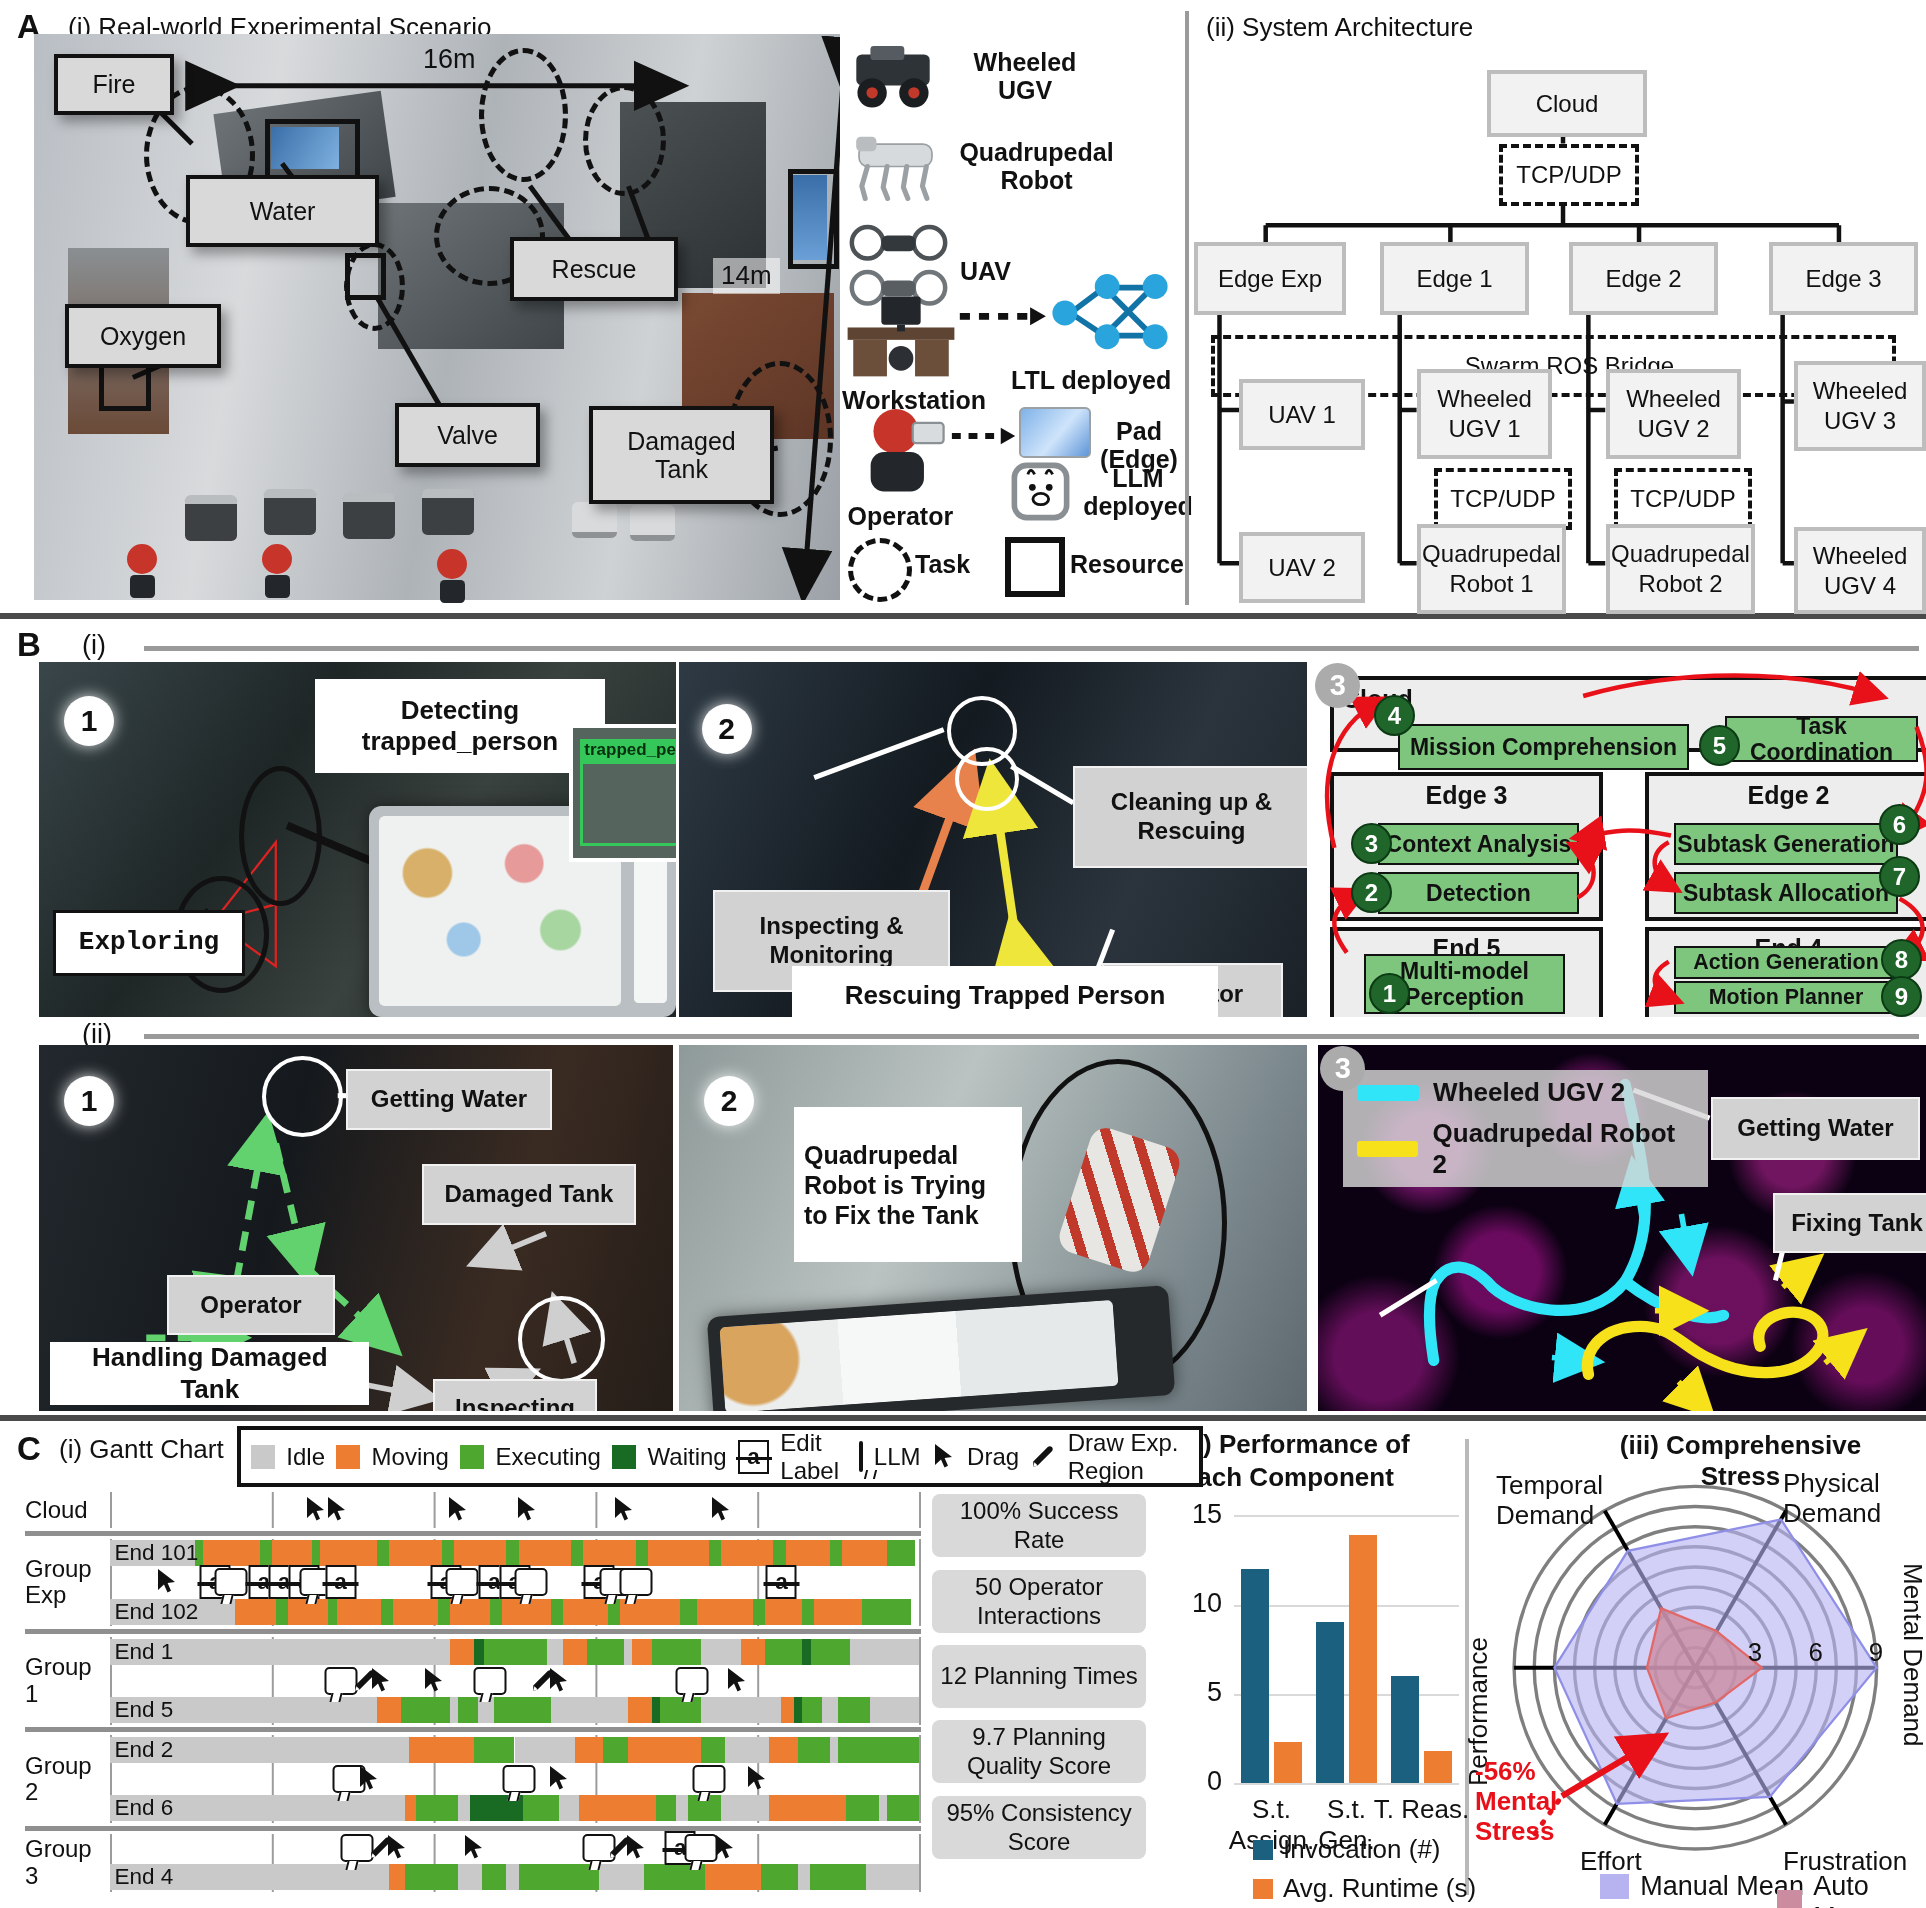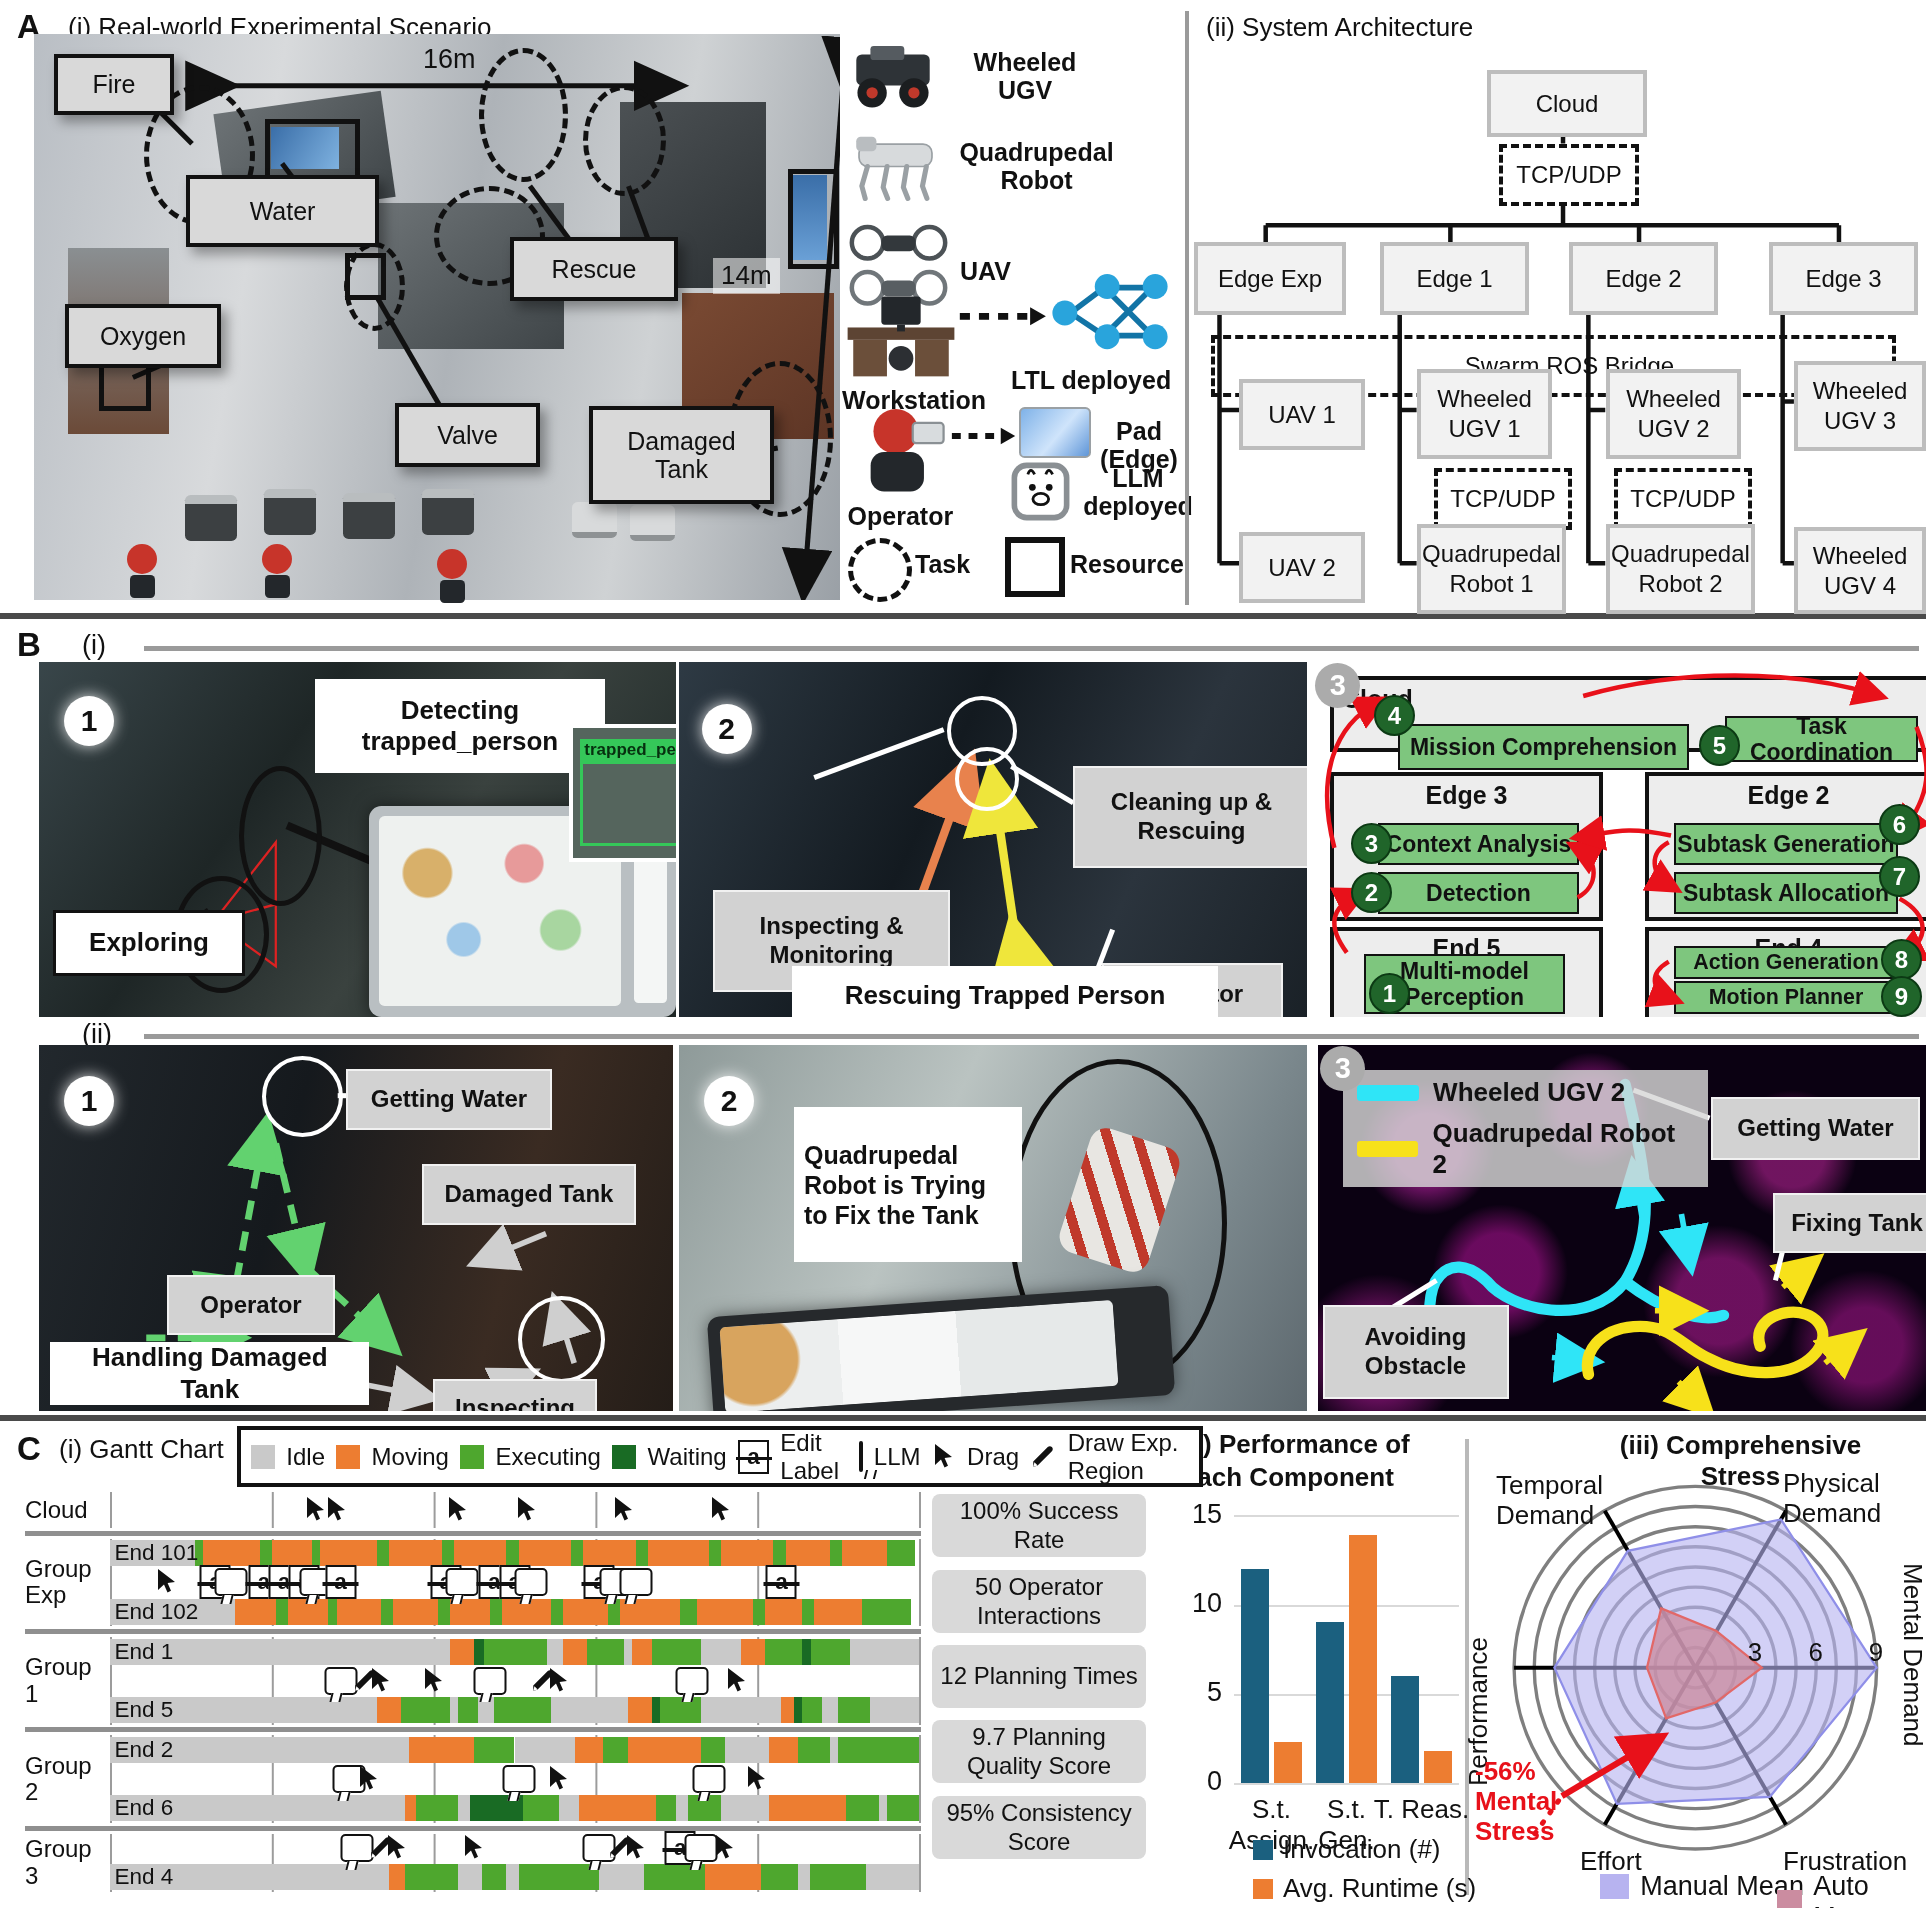--- a/index.html
+++ b/index.html
@@ -50,21 +50,21 @@
     radial-gradient(circle at 10% 85%,rgba(205,30,175,.45) 0 7%,transparent 13%),
     #0b0112;}
   .nbadge{position:absolute;width:50px;height:50px;border-radius:50%;background:#fff;color:#111;display:flex;align-items:center;
     justify-content:center;font-size:30px;font-weight:600;z-index:8;box-shadow:0 0 14.6px rgba(255,255,255,.85);}
   .gbadge{position:absolute;width:45px;height:45px;border-radius:50%;background:#ABABAB;color:#fff;display:flex;align-items:center;
     justify-content:center;font-size:29px;font-weight:600;z-index:8;}
   .glabel{position:absolute;background:#D2D2D2;border:2.3px solid #F1F1F1;display:flex;align-items:center;justify-content:center;
     text-align:center;font-size:24px;font-weight:600;line-height:1.18;padding:2.3px 8px;z-index:7;color:#111;}
   .wlabel{position:absolute;background:#fff;display:flex;align-items:center;justify-content:center;text-align:center;
     font-size:26px;font-weight:600;line-height:1.2;padding:4.5px 10px;z-index:7;}
-  .wlabel-border{border:3.4px solid #111;}
+  .wlabel-border{border:3.4px solid #111;font-family:Liberation Mono, monospace;}
   .circ-o{position:absolute;border:4.5px solid #fff;border-radius:50%;z-index:6;}
   .ell-o{position:absolute;border:5.6px solid #111;border-radius:50%;z-index:6;}
   .mcont{position:absolute;background:#EDEDED;border:4px solid #111;z-index:3;}
   .mtitle{position:absolute;width:100%;text-align:center;font-size:25px;font-weight:600;}
   .mod{position:absolute;background:#7EC67E;border:2.8px solid #111;display:flex;align-items:center;justify-content:center;
     font-size:23px;font-weight:600;text-align:center;line-height:1.15;z-index:5;}
   .mnum{position:absolute;width:37px;height:37px;border-radius:50%;background:#20652A;border:2.3px solid #0c3a14;color:#fff;
     font-size:24px;font-weight:700;display:flex;align-items:center;justify-content:center;z-index:9;}
   .tabframe{position:absolute;background:#b9bfc2;border-radius:12.4px;box-shadow:0 0 17px rgba(0,0,0,.5);z-index:6;}
   .tabscreen{position:absolute;background:#e8ecea;border-radius:5.6px;}
@@ -505,21 +505,20 @@
       <path d="M825,430 L868,395" stroke="#F7E11A" stroke-width="10" fill="none" marker-end="url(#ahy2)"></path>
       <path d="M900,565 L945,528" stroke="#F7E11A" stroke-width="10" fill="none" marker-end="url(#ahy2)"></path>
       <path d="M598,472 L655,472" stroke="#F7E11A" stroke-width="10" fill="none" marker-end="url(#ahy2)"></path>
       <path d="M640,598 L678,636" stroke="#F7E11A" stroke-width="10" fill="none" marker-end="url(#ahy2)"></path>
       <path d="M560,80 L695,130" stroke="#fff" stroke-width="9" fill="none"></path>
       <path d="M812,418 L828,352" stroke="#fff" stroke-width="9" fill="none"></path>
       <path d="M210,418 L110,480" stroke="#fff" stroke-width="9" fill="none"></path>
     </svg>
     <div class="glabel" style="left:393px;top:52px;width:189px;height:54px;">Getting Water</div>
     <div class="glabel" style="left:455px;top:148px;width:148px;height:51px;">Fixing Tank</div>
-    <div class="glabel" style="left:4.5px;top:260px;width:166px;height:85px;">Avoiding Obstacle</div>
   </div>
 
   <div class="panel-sep" style="top:1415px;"></div>
 
   <div class="sec-letter" style="left:17px;top:1430px;">C</div>
   <div class="sec-title" style="left:59px;top:1434px;">(i) Gantt Chart</div>
 
   <div class="clegend">
     <div class="sw" id="sw-idle" style="background: rgb(201, 201, 201);"></div>
       <span>Idle</span>

